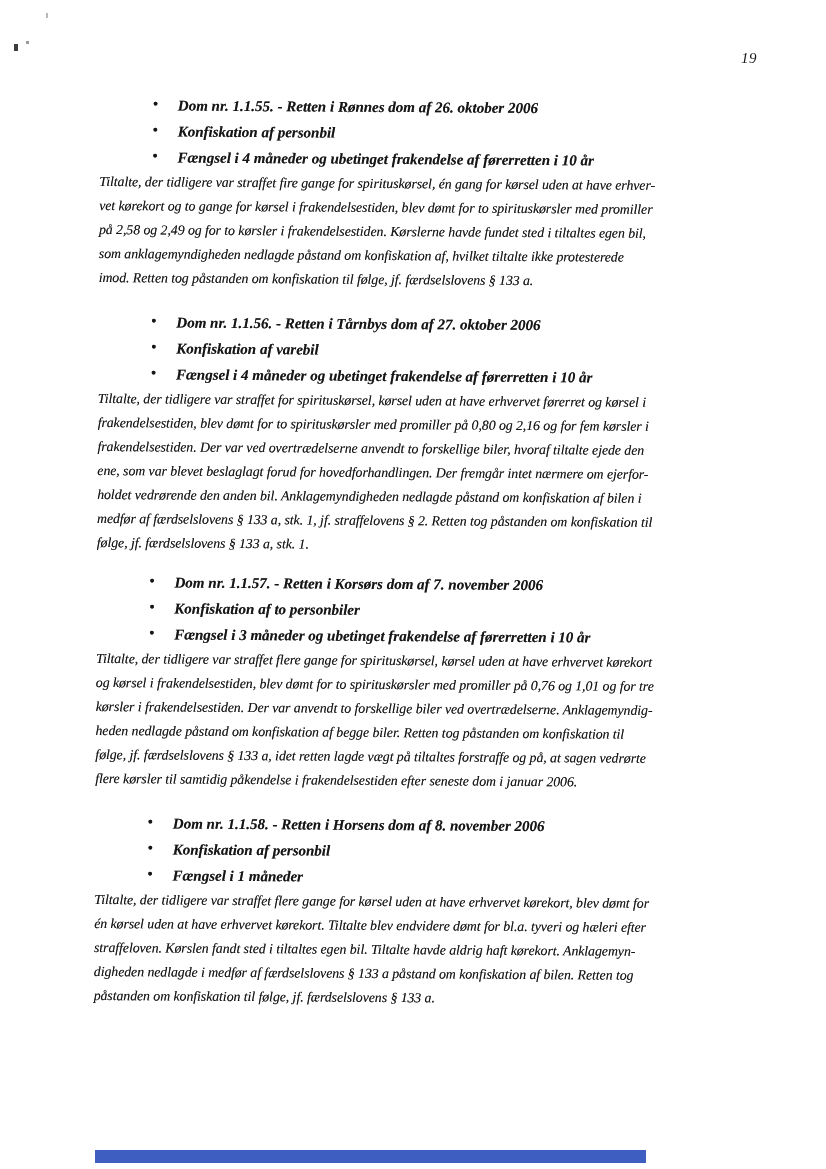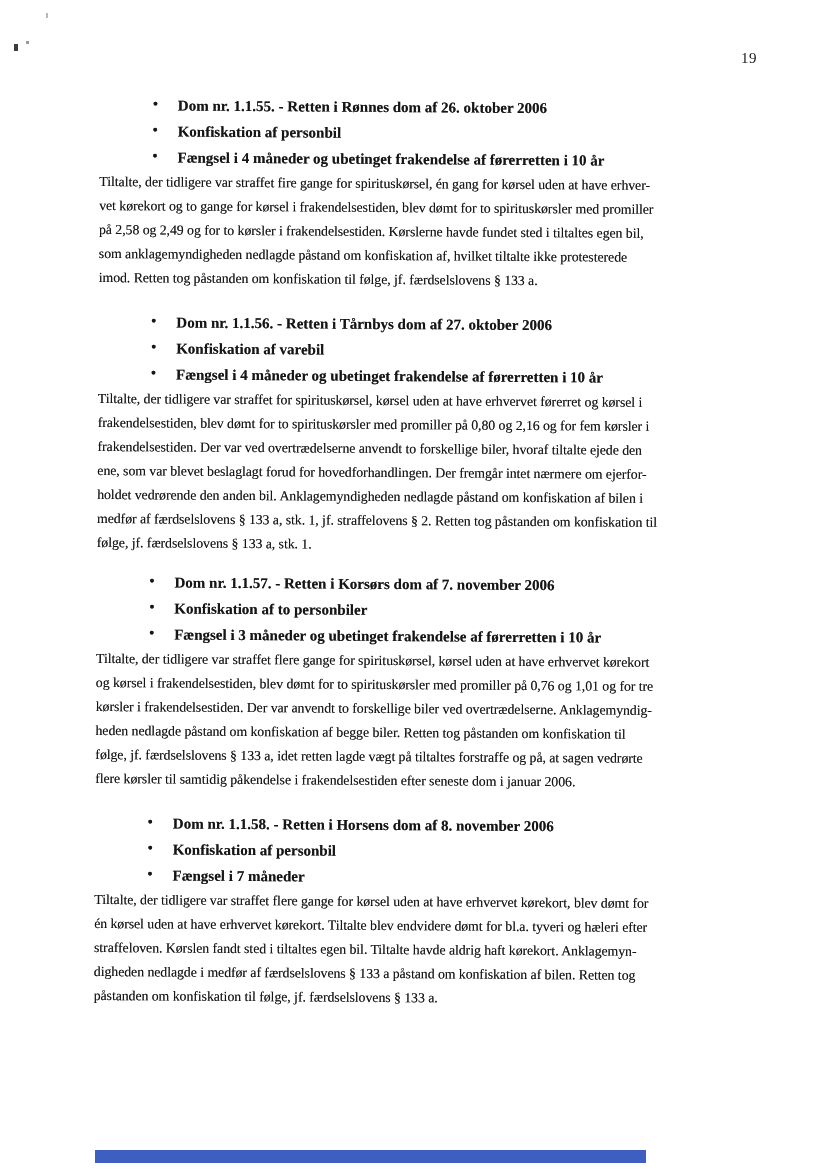--- a/index.html
+++ b/index.html
@@ -1,20 +1,21 @@
 <!DOCTYPE html>
 <html><head>
 <meta charset="utf-8">
 <style>
   html,body { margin:0; padding:0; background:#ffffff; }
   .page {
     position:relative; width:826px; height:1169px; margin:0 auto;
     background:#ffffff; overflow:hidden;
     font-family:"Liberation Serif","DejaVu Serif",serif;
     color:#161616;
+    font-style:italic;
   }
   .page-number {
     position:absolute; left:741px; top:50px;
     font-size:15px; letter-spacing:0.5px;
   }
   .content {
     position:absolute; left:100px; top:92px; width:664px;
     transform:rotate(0.4deg); transform-origin:0 0;
     text-shadow:0 0 0.4px rgba(0,0,0,0.55);
   }
@@ -86,21 +87,21 @@
           <div class="body-line" style="word-spacing: 0px;">og kørsel i frakendelsestiden, blev dømt for to spirituskørsler med promiller på 0,76 og 1,01 og for tre</div>
           <div class="body-line" style="word-spacing: 0px;">kørsler i frakendelsestiden. Der var anvendt to forskellige biler ved overtrædelserne. Anklagemyndig-</div>
           <div class="body-line" style="word-spacing: 0px;">heden nedlagde påstand om konfiskation af begge biler. Retten tog påstanden om konfiskation til</div>
           <div class="body-line" style="word-spacing: 0px;">følge, jf. færdselslovens § 133 a, idet retten lagde vægt på tiltaltes forstraffe og på, at sagen vedrørte</div>
           <div class="body-line final">flere kørsler til samtidig påkendelse i frakendelsestiden efter seneste dom i januar 2006.</div>
         </div>
       </div>
       <div class="section">
         <div class="bullet-line"><span class="bullet-glyph">•</span><span>Dom nr. 1.1.58. - Retten i Horsens dom af 8. november 2006</span></div>
         <div class="bullet-line"><span class="bullet-glyph">•</span><span>Konfiskation af personbil</span></div>
-        <div class="bullet-line"><span class="bullet-glyph">•</span><span>Fængsel i 7 måneder</span></div>
+        <div class="bullet-line"><span class="bullet-glyph">•</span><span>Fængsel i 1 måneder</span></div>
         <div class="body">
           <div class="body-line" style="word-spacing: 0px;">Tiltalte, der tidligere var straffet flere gange for kørsel uden at have erhvervet kørekort, blev dømt for</div>
           <div class="body-line" style="word-spacing: 0px;">én kørsel uden at have erhvervet kørekort. Tiltalte blev endvidere dømt for bl.a. tyveri og hæleri efter</div>
           <div class="body-line" style="word-spacing: 0px;">straffeloven. Kørslen fandt sted i tiltaltes egen bil. Tiltalte havde aldrig haft kørekort. Anklagemyn-</div>
           <div class="body-line" style="word-spacing: 0px;">digheden nedlagde i medfør af færdselslovens § 133 a påstand om konfiskation af bilen. Retten tog</div>
           <div class="body-line final">påstanden om konfiskation til følge, jf. færdselslovens § 133 a.</div>
         </div>
       </div>
     </div>
 

